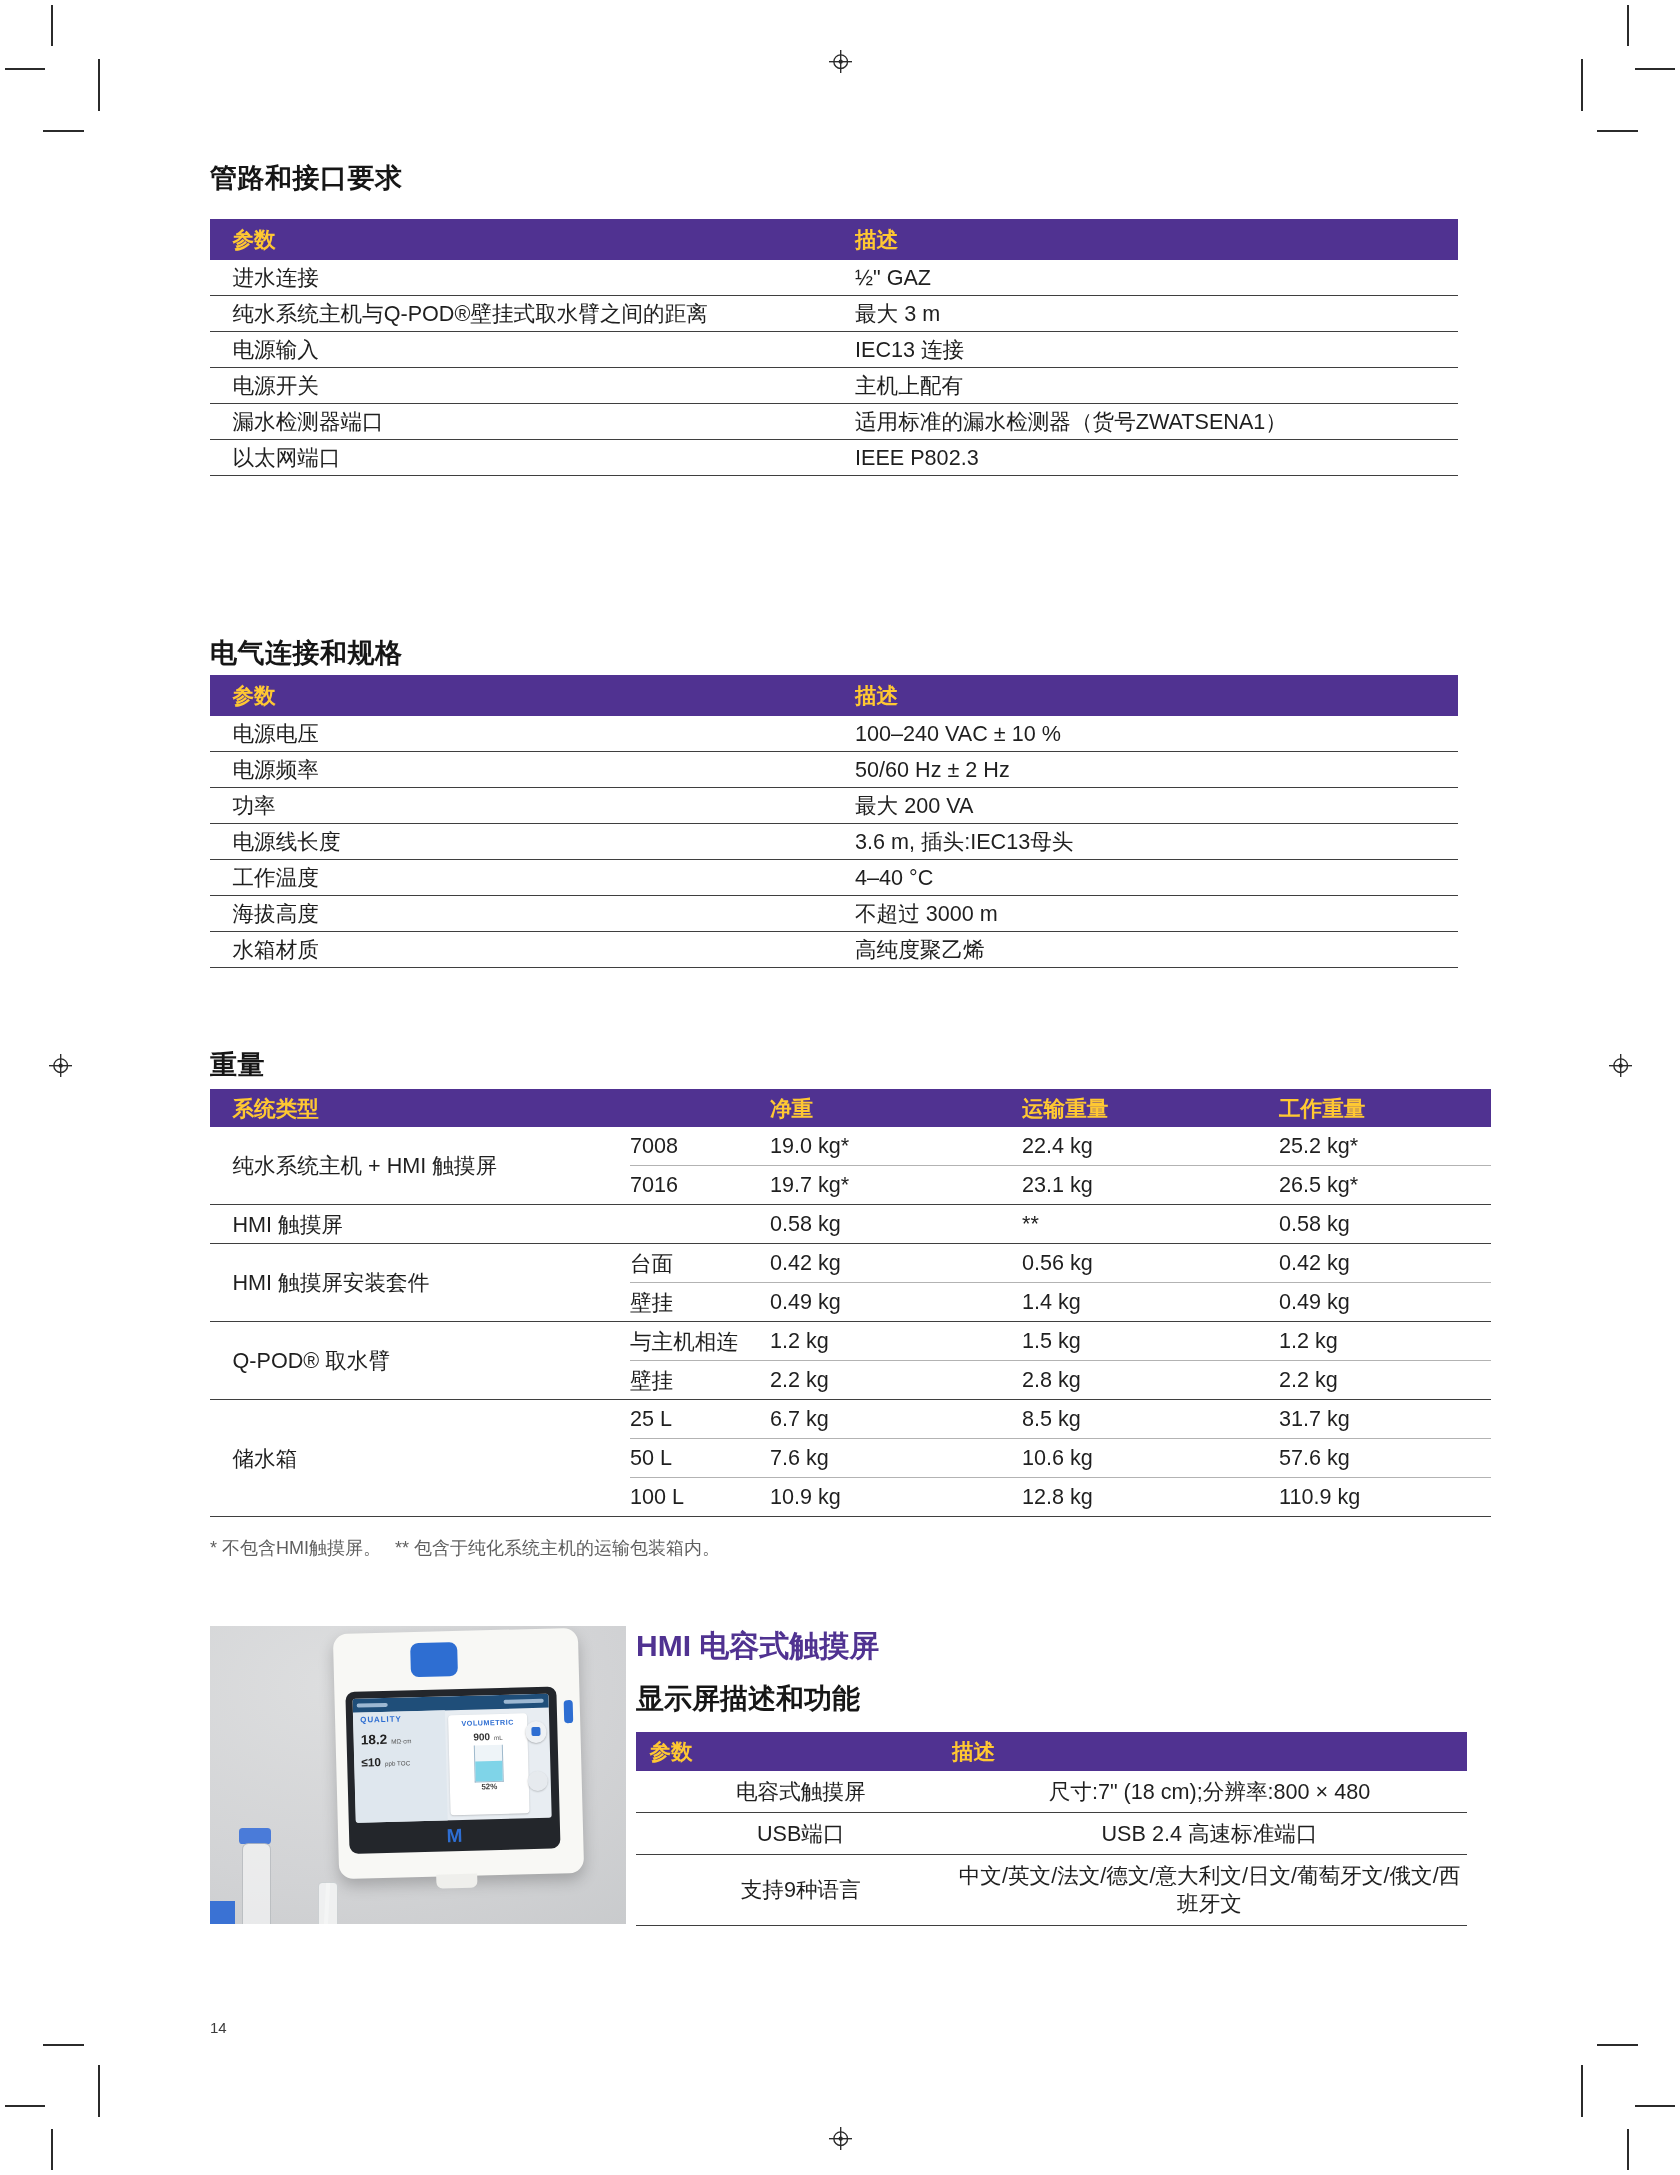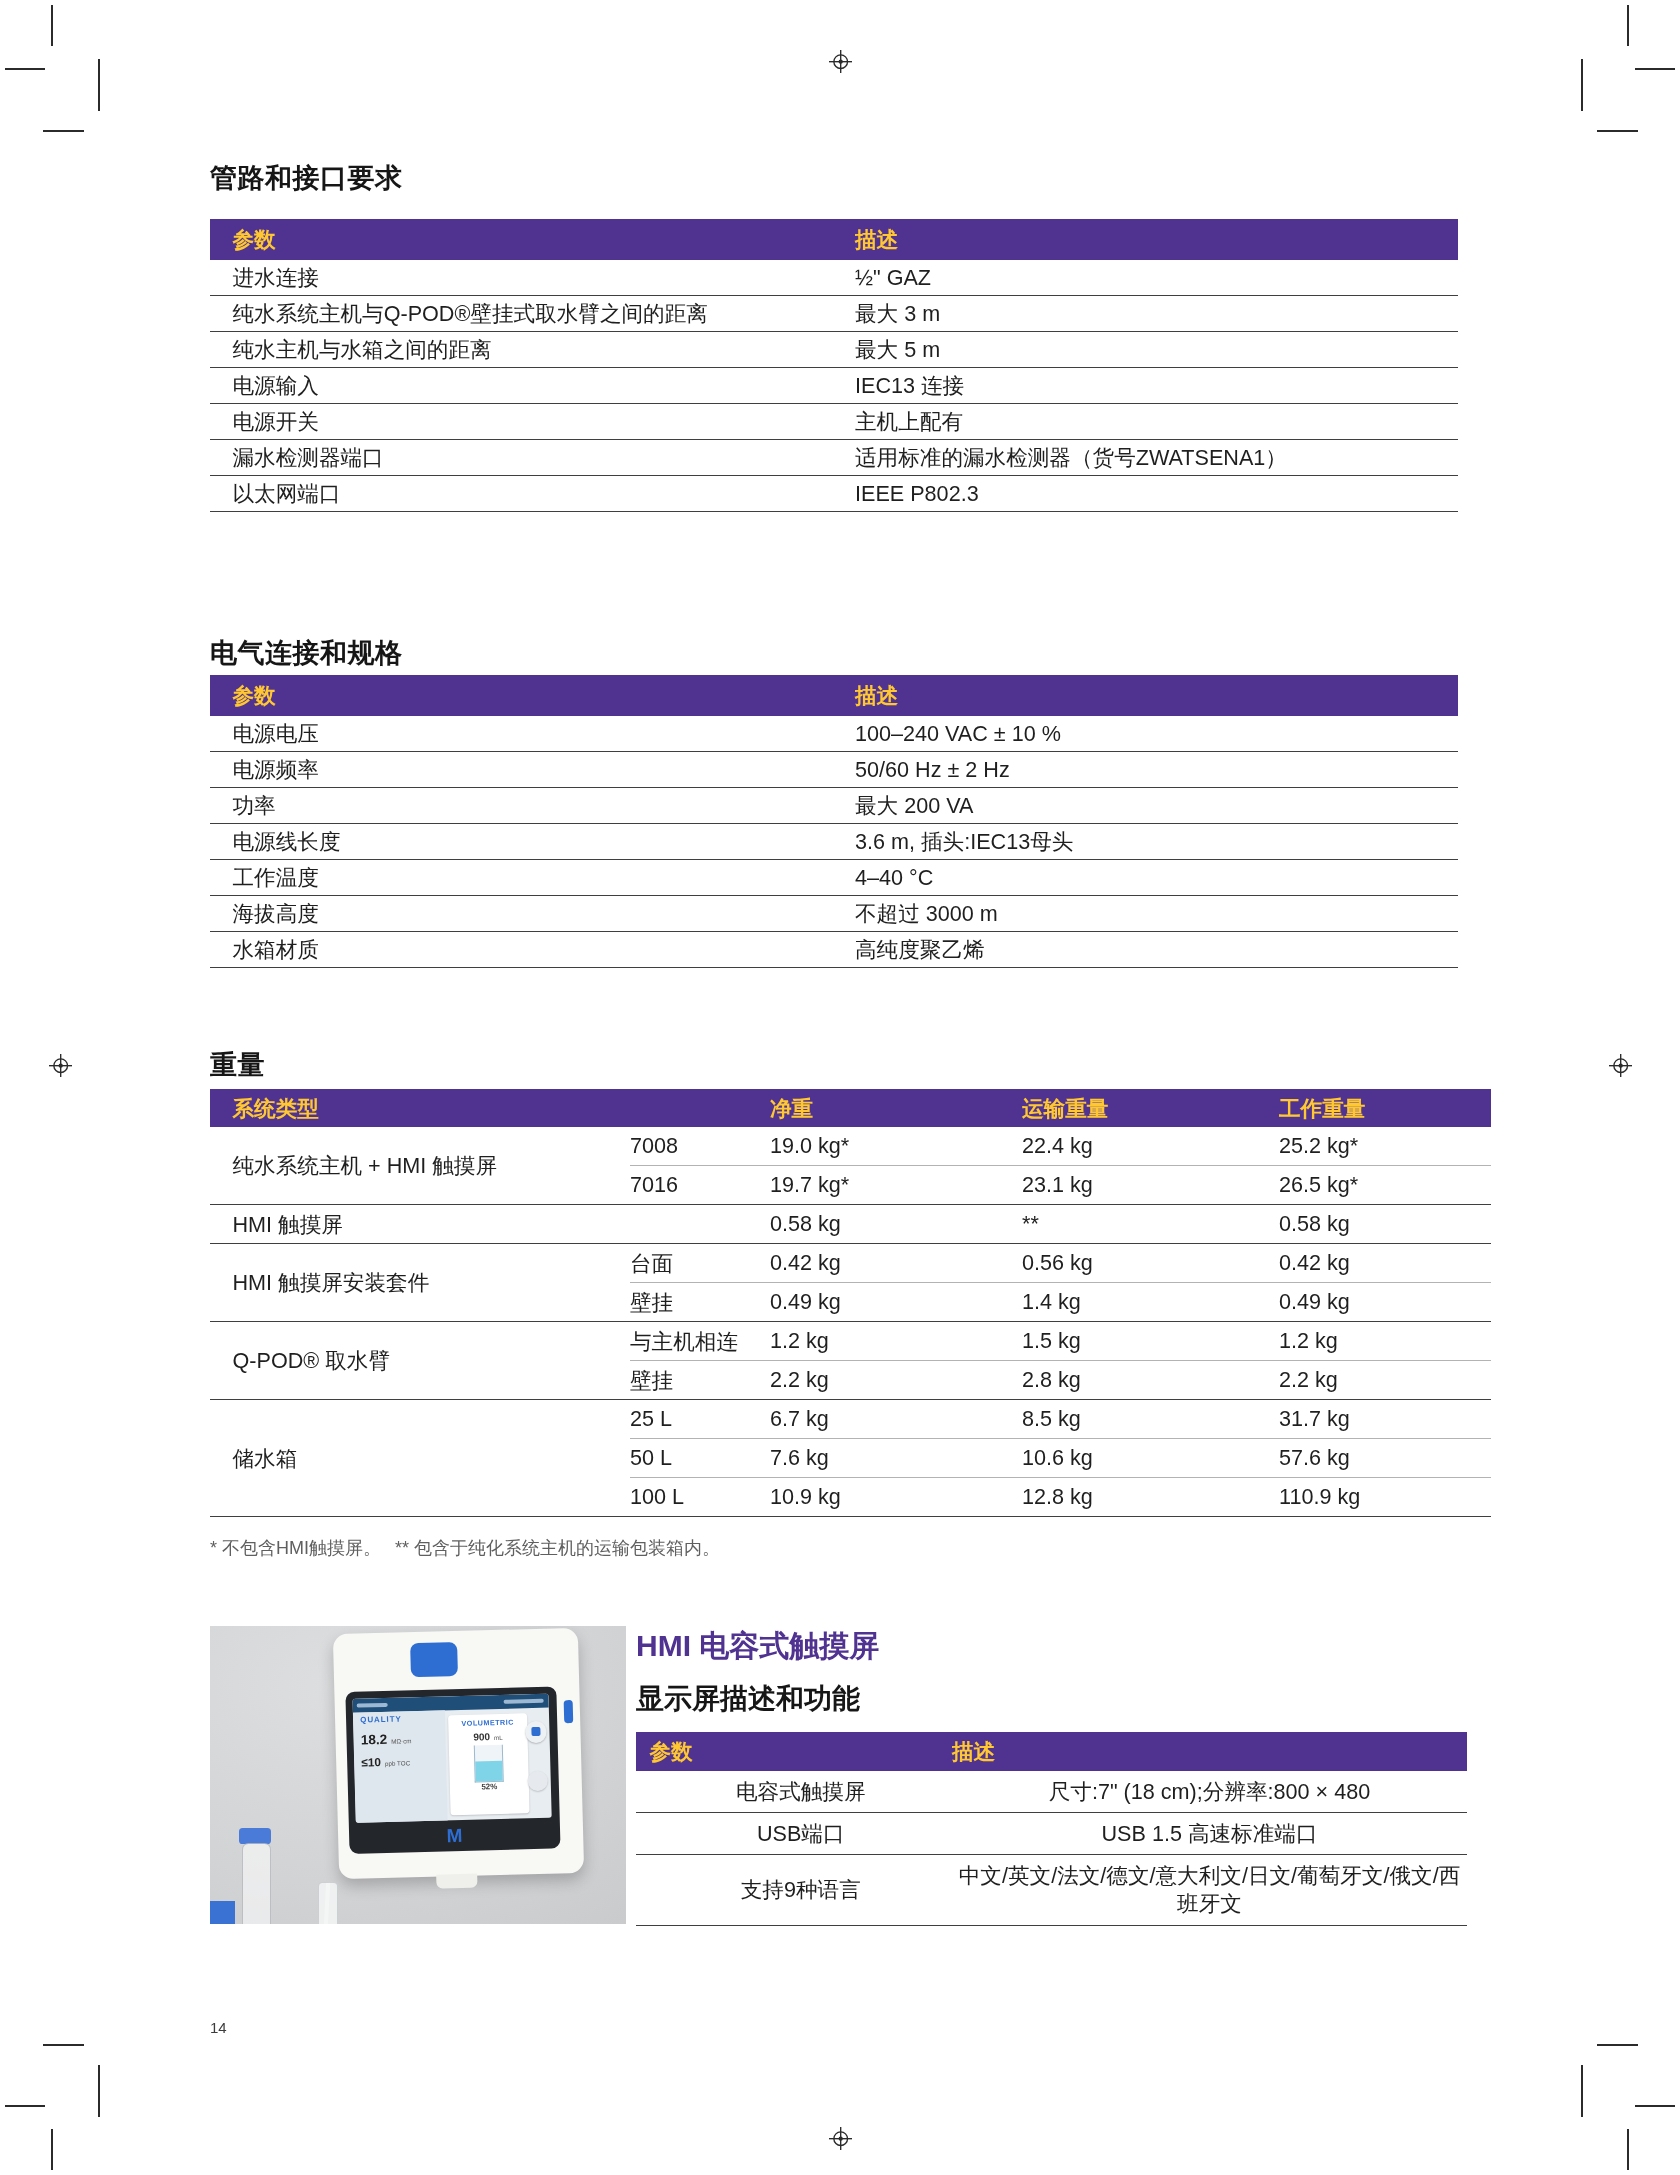--- a/index.html
+++ b/index.html
@@ -137,24 +137,20 @@
     <tbody>
       <tr>
           <td class="c1">进水连接</td>
           <td>½" GAZ</td>
         </tr>
       <tr>
           <td class="c1">纯水系统主机与Q-POD®壁挂式取水臂之间的距离</td>
           <td>最大 3 m</td>
         </tr>
       <tr>
-          <td class="c1">纯水主机与水箱之间的距离</td>
-          <td>最大 5 m</td>
-        </tr>
-      <tr>
           <td class="c1">电源输入</td>
           <td>IEC13 连接</td>
         </tr>
       <tr>
           <td class="c1">电源开关</td>
           <td>主机上配有</td>
         </tr>
       <tr>
           <td class="c1">漏水检测器端口</td>
           <td>适用标准的漏水检测器（货号ZWATSENA1）</td>
@@ -367,21 +363,21 @@
         <th>描述</th>
       </tr>
     </thead>
     <tbody>
       <tr>
           <td class="c1h">电容式触摸屏</td>
           <td>尺寸:7" (18 cm);分辨率:800 × 480</td>
         </tr>
       <tr>
           <td class="c1h">USB端口</td>
-          <td>USB 1.5 高速标准端口</td>
+          <td>USB 2.4 高速标准端口</td>
         </tr>
       <tr class="tall">
           <td class="c1h">支持9种语言</td>
           <td>中文/英文/法文/德文/意大利文/日文/葡萄牙文/俄文/西班牙文</td>
         </tr>
     </tbody>
   </table>
 
   <div class="pagenum" style="left:210px;top:2019px;">14</div>
 

